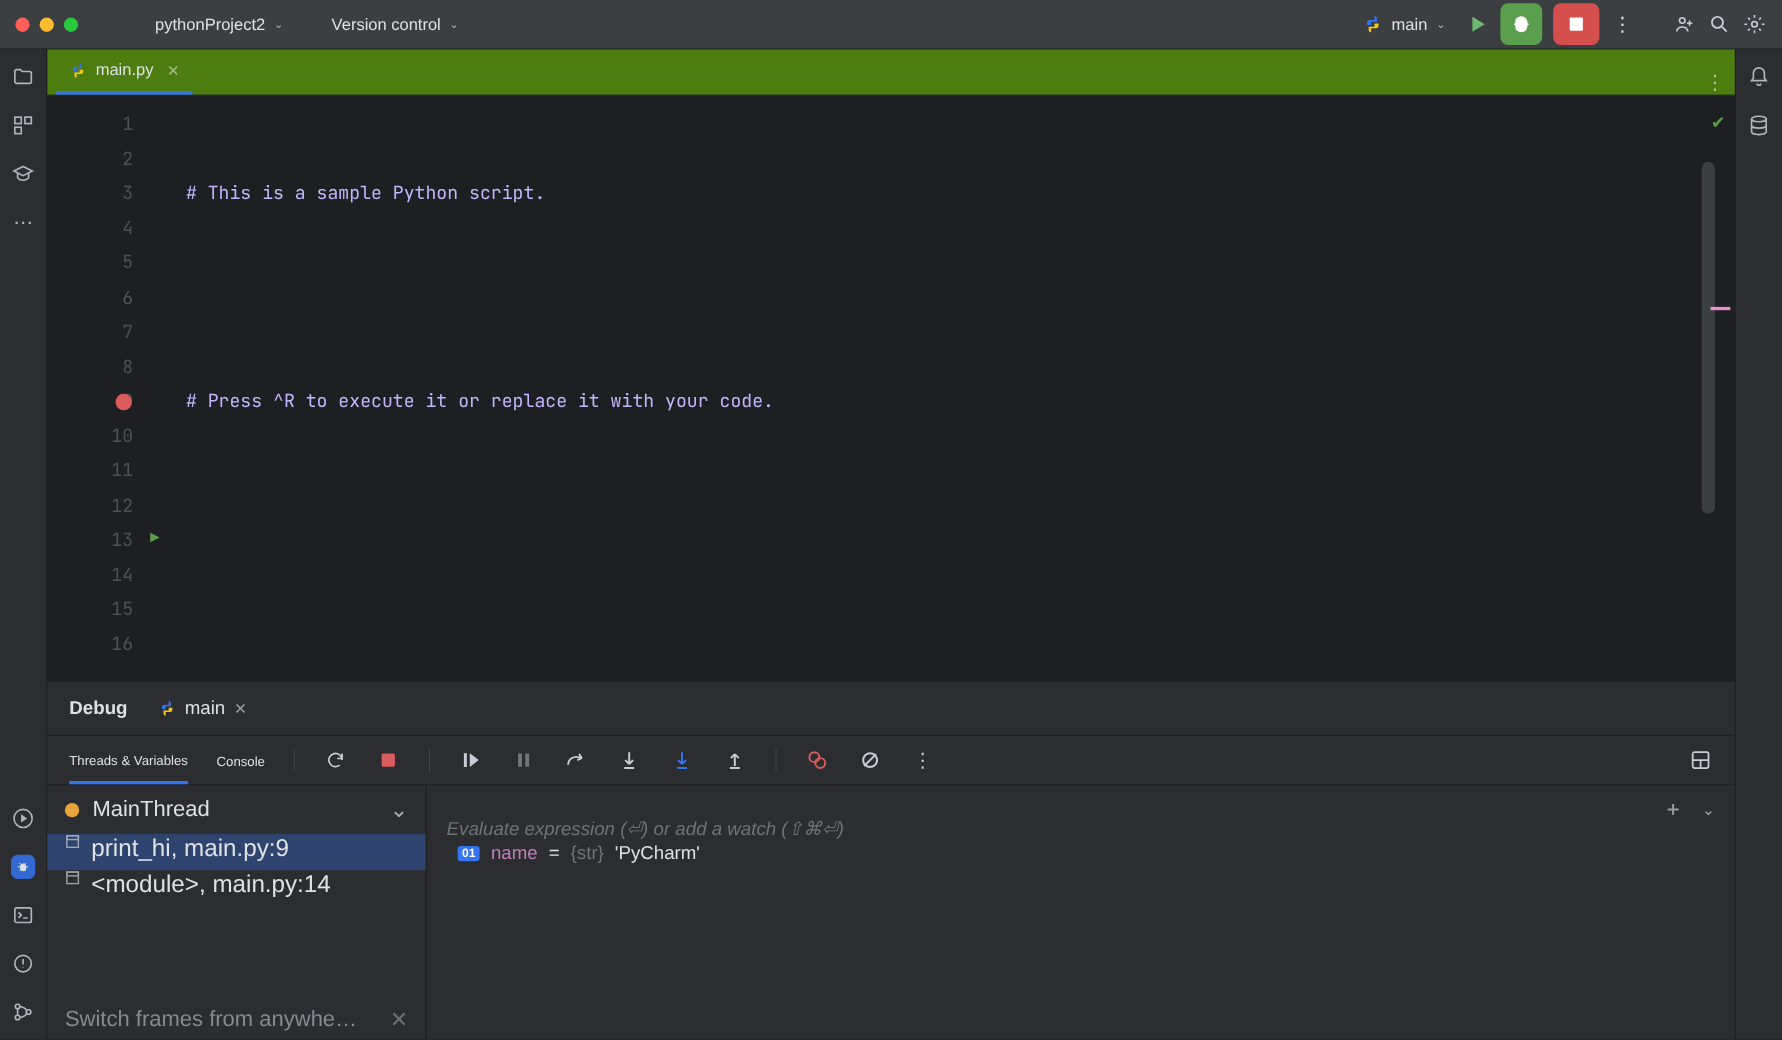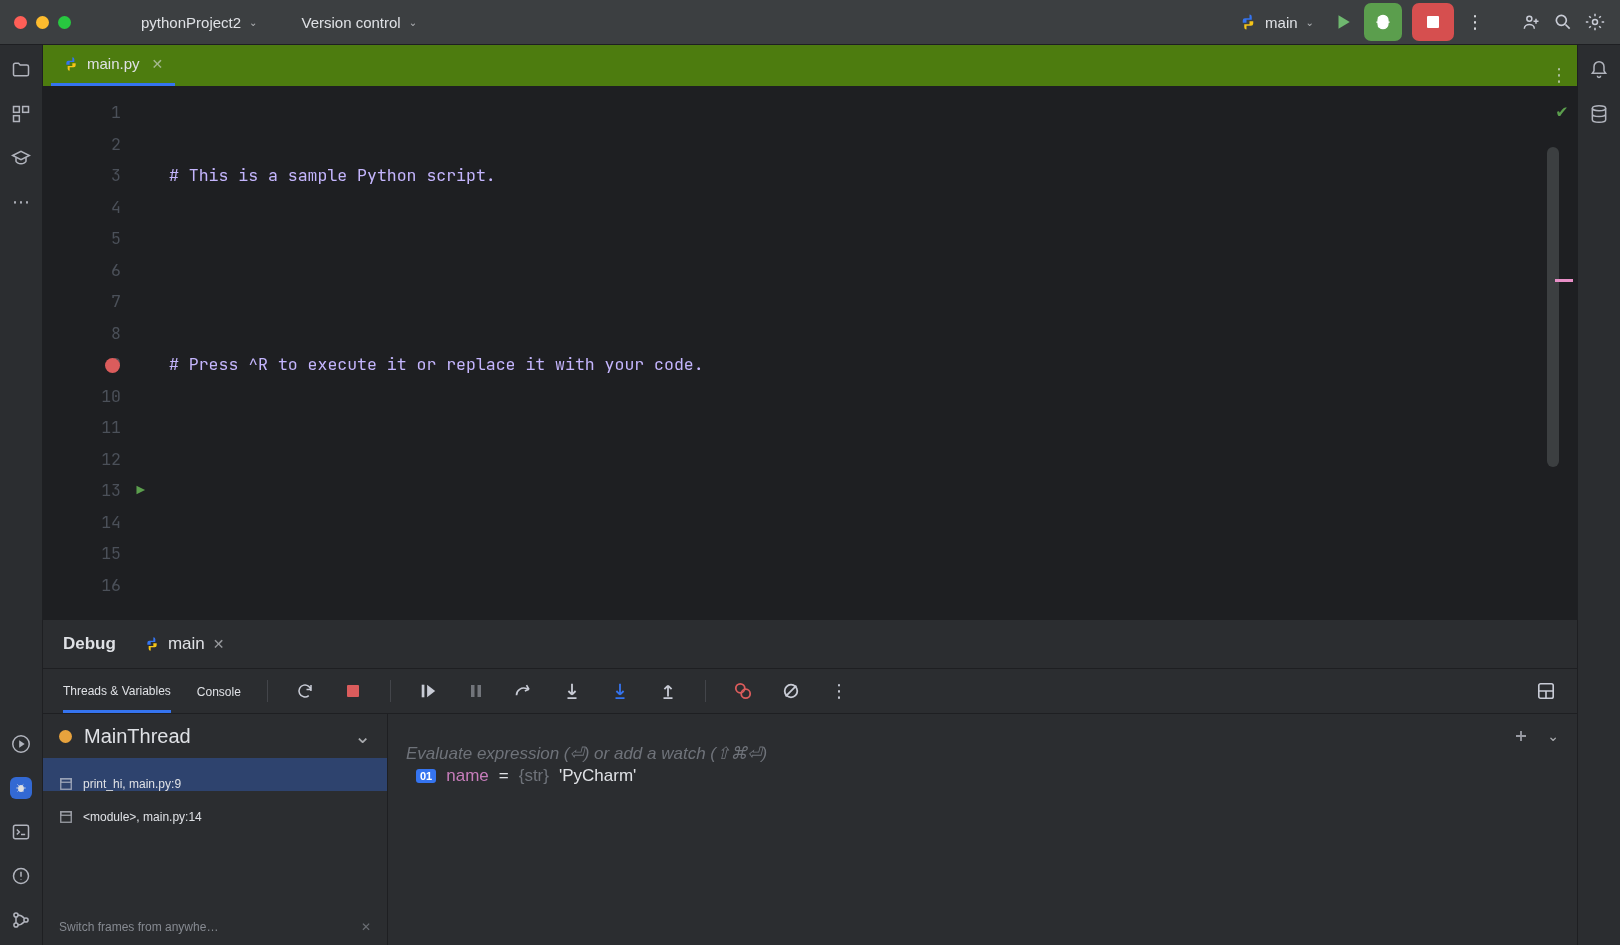--- a/index.html
+++ b/index.html
@@ -65,24 +65,24 @@
 .dt-tab { font-size: 12px; cursor: pointer; padding-bottom: 12px; margin-bottom: -14px; }
 .dt-tab.active { border-bottom: 3px solid #3574f0; }
 .dt-sep { width: 1px; height: 22px; background: #43454a; }
 .dt-icon { cursor: pointer; width:22px;height:22px;display:flex;align-items:center;justify-content:center; }
 .dt-right { margin-left: auto; display:flex; gap:18px; }
 .debug-body { flex: 1; display: flex; }
 .frames { width: 345px; border-right: 1px solid #1e1f22; display: flex; flex-direction: column; }
 .thread-sel { height: 44px; display: flex; align-items: center; padding: 0 16px; gap: 12px; font-size: 20px; cursor: pointer; }
 .thread-dot { width: 13px; height: 13px; border-radius: 50%; background: #e8a33d; }
 .thread-chev { margin-left: auto; opacity:.7; }
-.frame-item { height: 33px; display: flex; align-items: flex-end; padding: 0 16px; gap: 10px; font-size: 12px; cursor: pointer; }
+.frame-item { height: 33px; display: flex; align-items: flex-start; padding: 0 16px; gap: 10px; font-size: 22px; cursor: pointer; }
 .frame-item.active { background: #2e436e; }
 .frame-icon { opacity: .7; }
-.frames-footer { margin-top: auto; height: 36px; display: flex; align-items: center; padding: 0 16px; color: #868a91; font-size: 12px; }
+.frames-footer { margin-top: auto; height: 36px; display: flex; align-items: center; padding: 0 16px; color: #868a91; font-size: 20px; }
 .frames-footer .close { margin-left: auto; opacity: .7; cursor:pointer; }
 .vars { flex: 1; display: flex; flex-direction: column; }
 .eval-row { height: 44px; display: flex; align-items: center; padding: 0 18px; }
 .eval-input { flex: 1; background: transparent; border: none; color: #dfe1e5; font-size: 17px; margin-top: 36px; }
 .eval-input::placeholder { color: #6f737a; font-style: italic; }
 .eval-icons { display: flex; gap: 18px; opacity: .7; }
 .var-row { height: 36px; display: flex; align-items: center; padding: 0 28px; gap: 10px; font-size: 17px; }
 .var-badge { background: #3574f0; color: #fff; font-size: 11px; padding: 1px 4px; border-radius: 3px; font-weight: 600; }
 .var-name { color: #c77dbb; }
 .var-type { color: #6f737a; }

